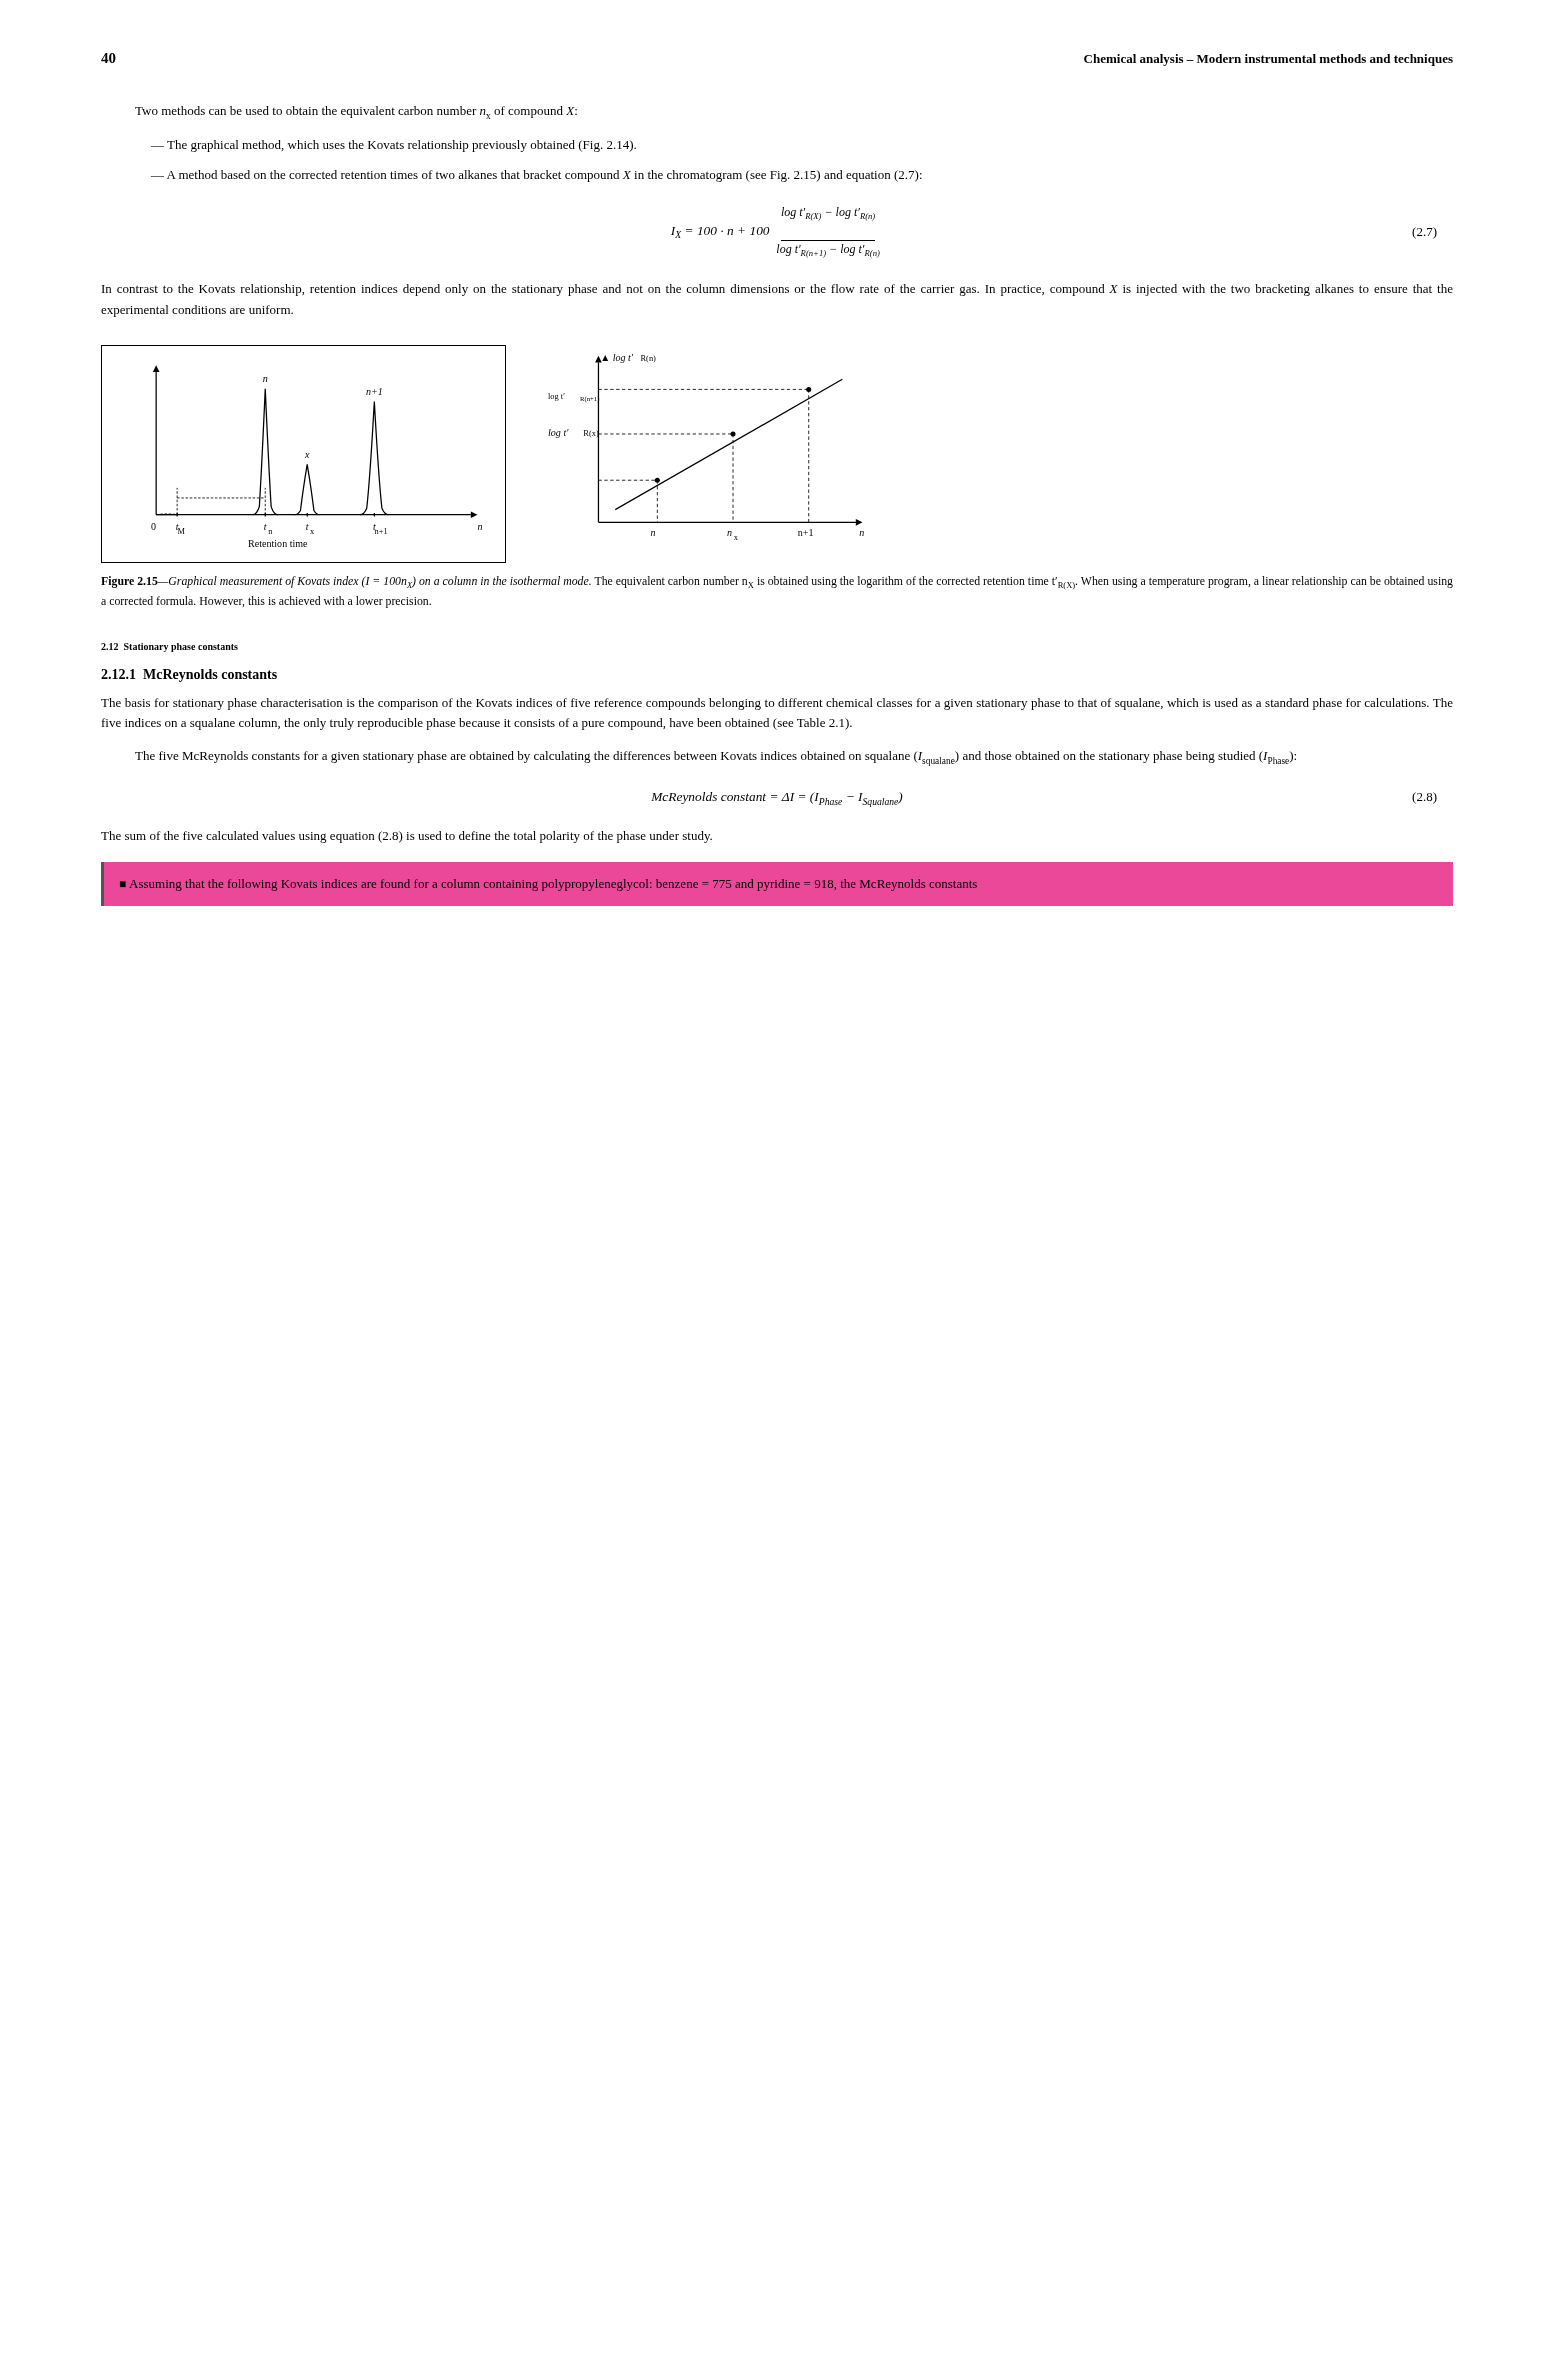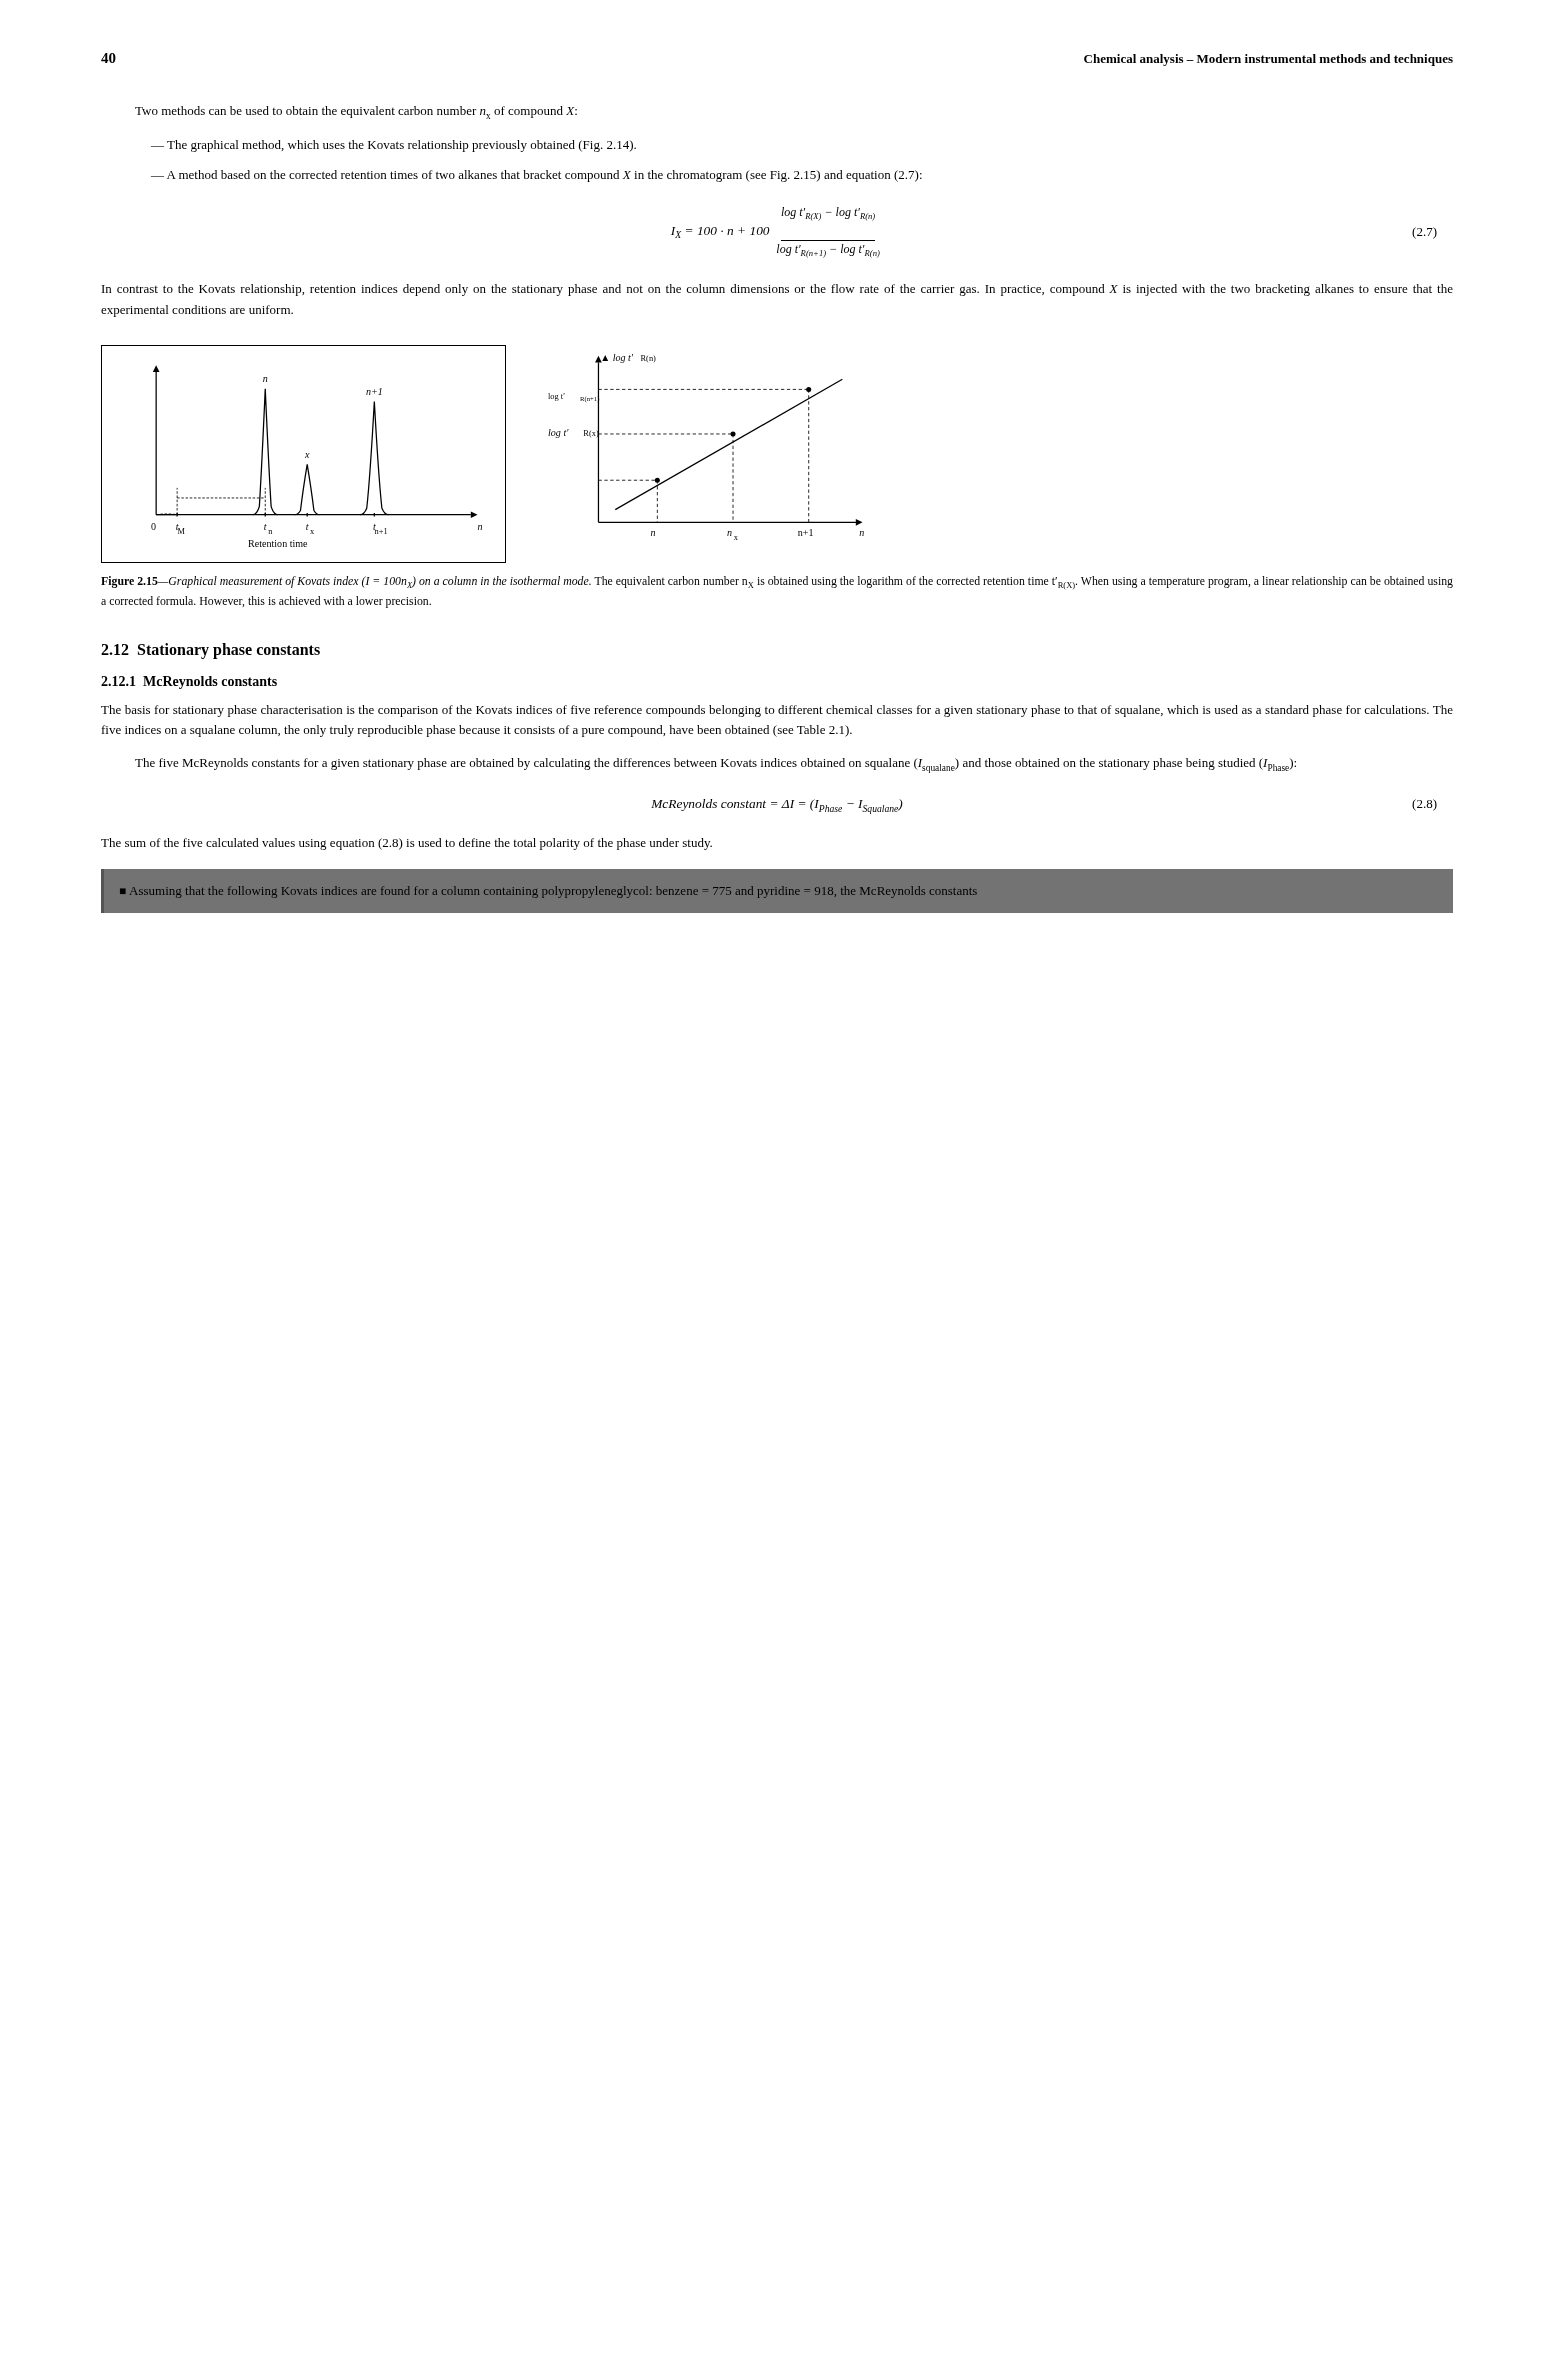--- a/index.html
+++ b/index.html
@@ -101,32 +101,32 @@
       margin-top: 6.7px;
     }
     .figure-caption b {
       font-weight: bold;
     }
     .figure-caption i {
       font-style: italic;
       margin-top: 12px;
     }
     .section-header {
-      font-size: 16px;
+      font-size: 10px;
       font-weight: bold;
       margin: 30px 0 11.8px 0;
       border-bottom: none;
     }
     .subsection-header {
       font-size: 14px;
       font-weight: bold;
       margin: 15px 0 10px 0;
     }
     .highlight-box {
-      background: #737373;
+      background: #ec4899;
       border-left: 3.4px solid #555;
       padding: 11.8px 15px;
       margin: 15px 0;
       font-size: 13px;
       line-height: 1.6;
       text-align: justify;
     }
     .highlight-box::before {
       content: '■ ';
       font-size: 11.8px;

